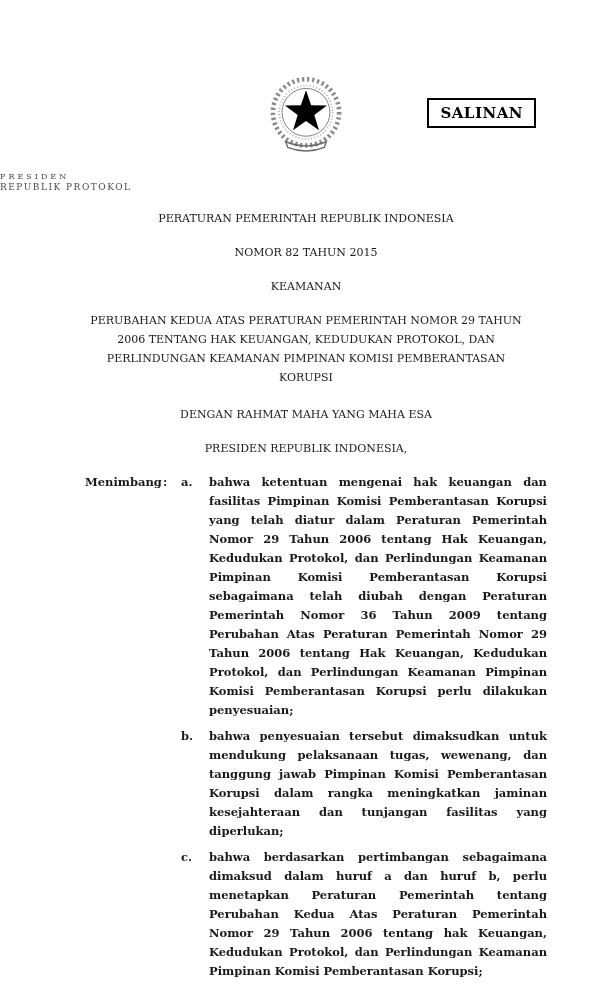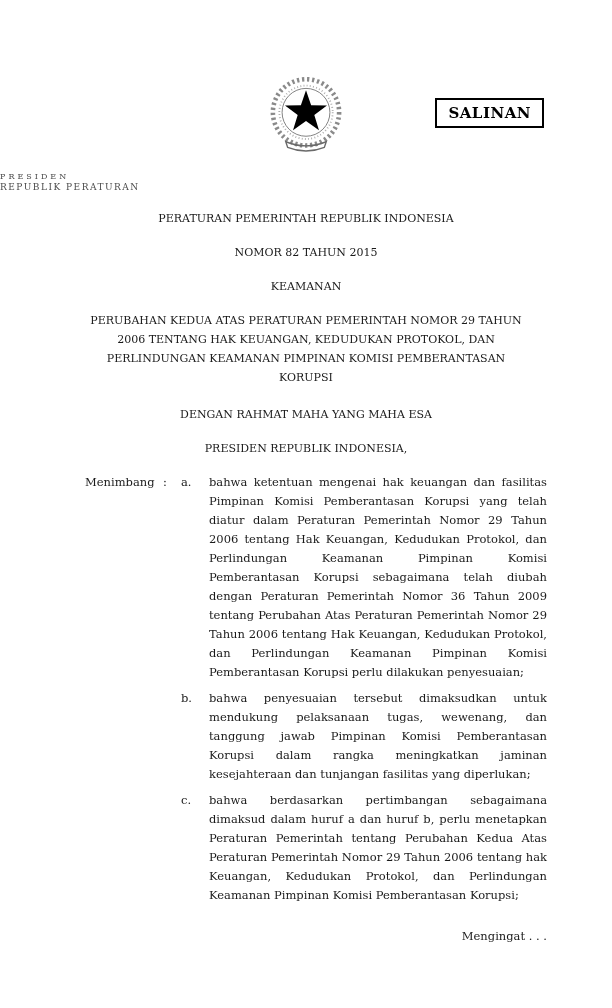--- a/index.html
+++ b/index.html
@@ -13,21 +13,21 @@
     height: 1008px;
     background: #ffffff;
     font-family: "DejaVu Serif", "Liberation Serif", serif;
     color: #1a1a1a;
     overflow: hidden;
   }
   
   .salinan-box {
     position: absolute;
     top: 98px;
-    right: 68px;
+    right: 76px;
     border: 2px solid #000;
     padding: 3px 11px 4px;
     background: #fff;
   }
   .salinan-box span {
     font-weight: bold;
     font-size: 15px;
     letter-spacing: 0.5px;
     color: #000;
   }
@@ -73,20 +73,21 @@
   
   .considerations {
     margin-top: 13px;
     padding: 0 65px 0 85px;
     font-size: 11.5px;
     line-height: 19px;
   }
   .cons-row {
     display: grid;
     grid-template-columns: 78px 18px 28px 1fr;
+    font-weight: bold;
   }
   .cons-row + .cons-row {
     margin-top: 7px;
   }
   .col-text {
     text-align: justify;
   }
   
   .catchword {
     margin-top: 24px;
@@ -109,21 +110,21 @@
       <circle cx="50" cy="46" r="36" fill="none" stroke="#8a8a8a" stroke-width="5" stroke-dasharray="2.5 3"></circle>
       <circle cx="50" cy="46" r="29" fill="none" stroke="#aaaaaa" stroke-width="2" stroke-dasharray="1 2.5"></circle>
       <circle cx="50" cy="46" r="26" fill="#ffffff" stroke="#777777" stroke-width="1"></circle>
       <polygon fill="#000000" points="50,22 55.58,38.31 72.83,38.58 59.03,48.94 64.11,65.42 50,55.5 35.89,65.42 40.97,48.94 27.17,38.58 44.42,38.31"></polygon>
       <path d="M28,78 Q50,87 72,78 L70,84 Q50,92 30,84 Z" fill="none" stroke="#6a6a6a" stroke-width="1.5"></path>
     </svg>
   </div>
 
   <div class="letterhead">
     <div class="lh1">PRESIDEN</div>
-    <div class="lh2">REPUBLIK PERATURAN</div>
+    <div class="lh2">REPUBLIK PROTOKOL</div>
   </div>
 
   <div class="title-block">
     <p>PERATURAN PEMERINTAH REPUBLIK INDONESIA</p>
     <p>NOMOR 82 TAHUN 2015</p>
     <p>KEAMANAN</p>
     <p class="subject">PERUBAHAN KEDUA ATAS PERATURAN PEMERINTAH NOMOR 29 TAHUN 2006 TENTANG HAK KEUANGAN, KEDUDUKAN PROTOKOL, DAN PERLINDUNGAN KEAMANAN PIMPINAN KOMISI PEMBERANTASAN KORUPSI</p>
     <p class="rahmat">DENGAN RAHMAT MAHA YANG MAHA ESA</p>
     <p>PRESIDEN REPUBLIK INDONESIA,</p>
   </div>

